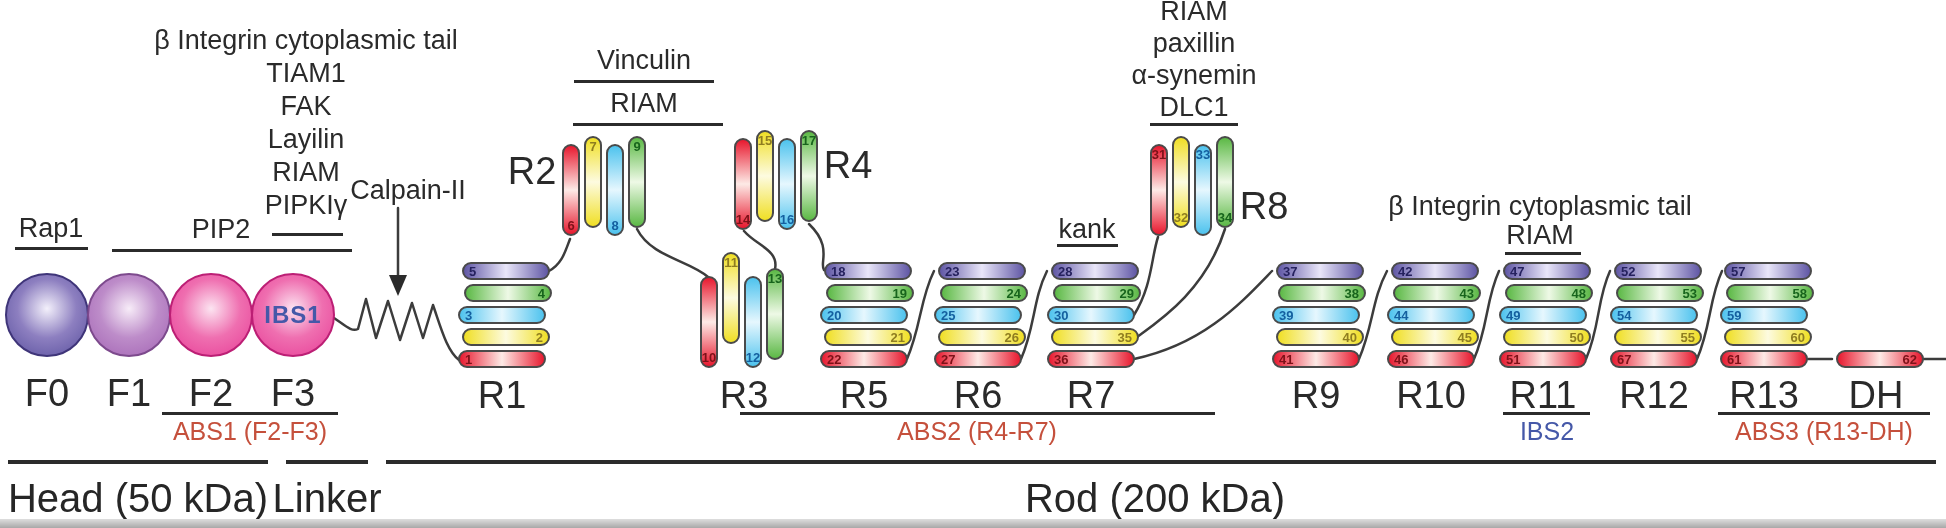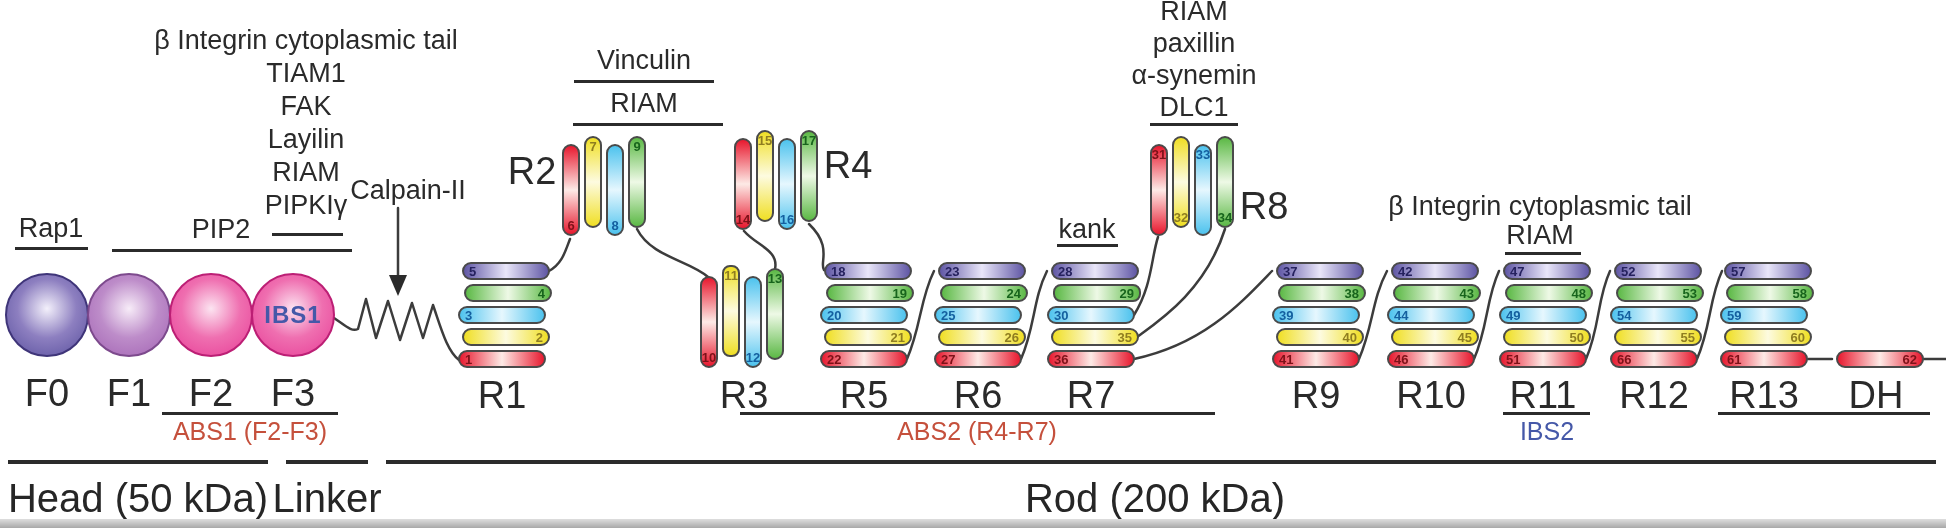--- a/index.html
+++ b/index.html
@@ -124,20 +124,21 @@
   <div class="ul" id="ul-r8p"></div>
   <div class="ul" id="ul-r11p"></div>
   <div class="ul" id="ul-abs1"></div>
   <div class="ul" id="ul-abs2"></div>
   <div class="ul" id="ul-ibs2"></div>
   <div class="ul" id="ul-abs3"></div>
 
   <div class="site abs" id="site-abs1">ABS1 (F2-F3)</div>
   <div class="site abs" id="site-abs2">ABS2 (R4-R7)</div>
   <div class="site ibs" id="site-ibs2">IBS2</div>
+  <div class="site abs" id="site-abs3">ABS3 (R13-DH)</div>
 
   <div class="regionline" id="ln-head"></div>
   <div class="regionline" id="ln-linker"></div>
   <div class="regionline" id="ln-rod"></div>
   <div class="reg" id="reg-head">Head (50 kDa)</div>
   <div class="reg" id="reg-linker">Linker</div>
   <div class="reg" id="reg-rod">Rod (200 kDa)</div>
 
   <div id="head-layer">
       <div class="sphere" style="left: 5px; top: 273px; background: radial-gradient(circle at 50% 42%, rgb(243, 240, 251) 0%, rgb(141, 127, 192) 48%, rgb(100, 90, 165) 88%); border-color: rgb(63, 53, 121);"></div>
@@ -177,21 +178,21 @@
       <div class="helix hv" style="left: 606px; top: 144px; background: linear-gradient(rgb(78, 195, 238) 0%, rgb(230, 247, 254) 50%, rgb(78, 195, 238) 100%);">
         <span class="hnum end" style="color: rgb(20, 96, 160);">8</span>
       </div>
       <div class="helix hv" style="left: 628px; top: 136px; background: linear-gradient(rgb(92, 185, 70) 0%, rgb(238, 249, 230) 50%, rgb(92, 185, 70) 100%);">
         <span class="hnum start" style="color: rgb(23, 100, 28);">9</span>
       </div>
       <div class="rlabel" style="left: 532px; top: 150px;">R2</div>
       <div class="helix hv" style="left: 700px; top: 276px; background: linear-gradient(rgb(232, 25, 47) 0%, rgb(253, 234, 230) 50%, rgb(232, 25, 47) 100%);">
         <span class="hnum end" style="color: rgb(125, 17, 24);">10</span>
       </div>
-      <div class="helix hv" style="left: 722px; top: 265px; background: linear-gradient(rgb(240, 223, 37) 0%, rgb(253, 251, 224) 50%, rgb(240, 223, 37) 100%); border-radius: 8px;">
+      <div class="helix hv" style="left: 722px; top: 252px; background: linear-gradient(rgb(240, 223, 37) 0%, rgb(253, 251, 224) 50%, rgb(240, 223, 37) 100%);">
         <span class="hnum start" style="color: rgb(143, 125, 32);">11</span>
       </div>
       <div class="helix hv" style="left: 744px; top: 276px; background: linear-gradient(rgb(78, 195, 238) 0%, rgb(230, 247, 254) 50%, rgb(78, 195, 238) 100%);">
         <span class="hnum end" style="color: rgb(20, 96, 160);">12</span>
       </div>
       <div class="helix hv" style="left: 766px; top: 268px; background: linear-gradient(rgb(92, 185, 70) 0%, rgb(238, 249, 230) 50%, rgb(92, 185, 70) 100%);">
         <span class="hnum start" style="color: rgb(23, 100, 28);">13</span>
       </div>
       <div class="rlabel" style="left: 744px; top: 374px;">R3</div>
       <div class="helix hv" style="left: 734px; top: 138px; background: linear-gradient(rgb(232, 25, 47) 0%, rgb(253, 234, 230) 50%, rgb(232, 25, 47) 100%);">
@@ -235,21 +236,21 @@
       <div class="helix hh" style="left: 938px; top: 328px; background: linear-gradient(90deg, rgb(240, 223, 37) 0%, rgb(253, 251, 224) 50%, rgb(240, 223, 37) 100%);">
         <span class="hnum end" style="color: rgb(143, 125, 32);">26</span>
       </div>
       <div class="helix hh" style="left: 934px; top: 350px; background: linear-gradient(90deg, rgb(232, 25, 47) 0%, rgb(253, 234, 230) 50%, rgb(232, 25, 47) 100%);">
         <span class="hnum start" style="color: rgb(125, 17, 24);">27</span>
       </div>
       <div class="rlabel" style="left: 978px; top: 374px;">R6</div>
       <div class="helix hh" style="left: 1051px; top: 262px; background: linear-gradient(90deg, rgb(96, 87, 165) 0%, rgb(233, 230, 249) 50%, rgb(96, 87, 165) 100%);">
         <span class="hnum start" style="color: rgb(37, 33, 94);">28</span>
       </div>
-      <div class="helix hh" style="left: 1053px; top: 284px; background: linear-gradient(90deg, rgb(92, 185, 70) 0%, rgb(238, 249, 230) 50%, rgb(92, 185, 70) 100%); border-radius: 8px;">
+      <div class="helix hh" style="left: 1053px; top: 284px; background: linear-gradient(90deg, rgb(92, 185, 70) 0%, rgb(238, 249, 230) 50%, rgb(92, 185, 70) 100%);">
         <span class="hnum end" style="color: rgb(23, 100, 28);">29</span>
       </div>
       <div class="helix hh" style="left: 1047px; top: 306px; background: linear-gradient(90deg, rgb(78, 195, 238) 0%, rgb(230, 247, 254) 50%, rgb(78, 195, 238) 100%);">
         <span class="hnum start" style="color: rgb(20, 96, 160);">30</span>
       </div>
       <div class="helix hh" style="left: 1051px; top: 328px; background: linear-gradient(90deg, rgb(240, 223, 37) 0%, rgb(253, 251, 224) 50%, rgb(240, 223, 37) 100%);">
         <span class="hnum end" style="color: rgb(143, 125, 32);">35</span>
       </div>
       <div class="helix hh" style="left: 1047px; top: 350px; background: linear-gradient(90deg, rgb(232, 25, 47) 0%, rgb(253, 234, 230) 50%, rgb(232, 25, 47) 100%);">
         <span class="hnum start" style="color: rgb(125, 17, 24);">36</span>
@@ -322,21 +323,21 @@
       <div class="helix hh" style="left: 1616px; top: 284px; background: linear-gradient(90deg, rgb(92, 185, 70) 0%, rgb(238, 249, 230) 50%, rgb(92, 185, 70) 100%);">
         <span class="hnum end" style="color: rgb(23, 100, 28);">53</span>
       </div>
       <div class="helix hh" style="left: 1610px; top: 306px; background: linear-gradient(90deg, rgb(78, 195, 238) 0%, rgb(230, 247, 254) 50%, rgb(78, 195, 238) 100%);">
         <span class="hnum start" style="color: rgb(20, 96, 160);">54</span>
       </div>
       <div class="helix hh" style="left: 1614px; top: 328px; background: linear-gradient(90deg, rgb(240, 223, 37) 0%, rgb(253, 251, 224) 50%, rgb(240, 223, 37) 100%);">
         <span class="hnum end" style="color: rgb(143, 125, 32);">55</span>
       </div>
       <div class="helix hh" style="left: 1610px; top: 350px; background: linear-gradient(90deg, rgb(232, 25, 47) 0%, rgb(253, 234, 230) 50%, rgb(232, 25, 47) 100%);">
-        <span class="hnum start" style="color: rgb(125, 17, 24);">66</span>
+        <span class="hnum start" style="color: rgb(125, 17, 24);">67</span>
       </div>
       <div class="rlabel" style="left: 1654px; top: 374px;">R12</div>
       <div class="helix hh" style="left: 1724px; top: 262px; background: linear-gradient(90deg, rgb(96, 87, 165) 0%, rgb(233, 230, 249) 50%, rgb(96, 87, 165) 100%);">
         <span class="hnum start" style="color: rgb(37, 33, 94);">57</span>
       </div>
       <div class="helix hh" style="left: 1726px; top: 284px; background: linear-gradient(90deg, rgb(92, 185, 70) 0%, rgb(238, 249, 230) 50%, rgb(92, 185, 70) 100%);">
         <span class="hnum end" style="color: rgb(23, 100, 28);">58</span>
       </div>
       <div class="helix hh" style="left: 1720px; top: 306px; background: linear-gradient(90deg, rgb(78, 195, 238) 0%, rgb(230, 247, 254) 50%, rgb(78, 195, 238) 100%);">
         <span class="hnum start" style="color: rgb(20, 96, 160);">59</span>

